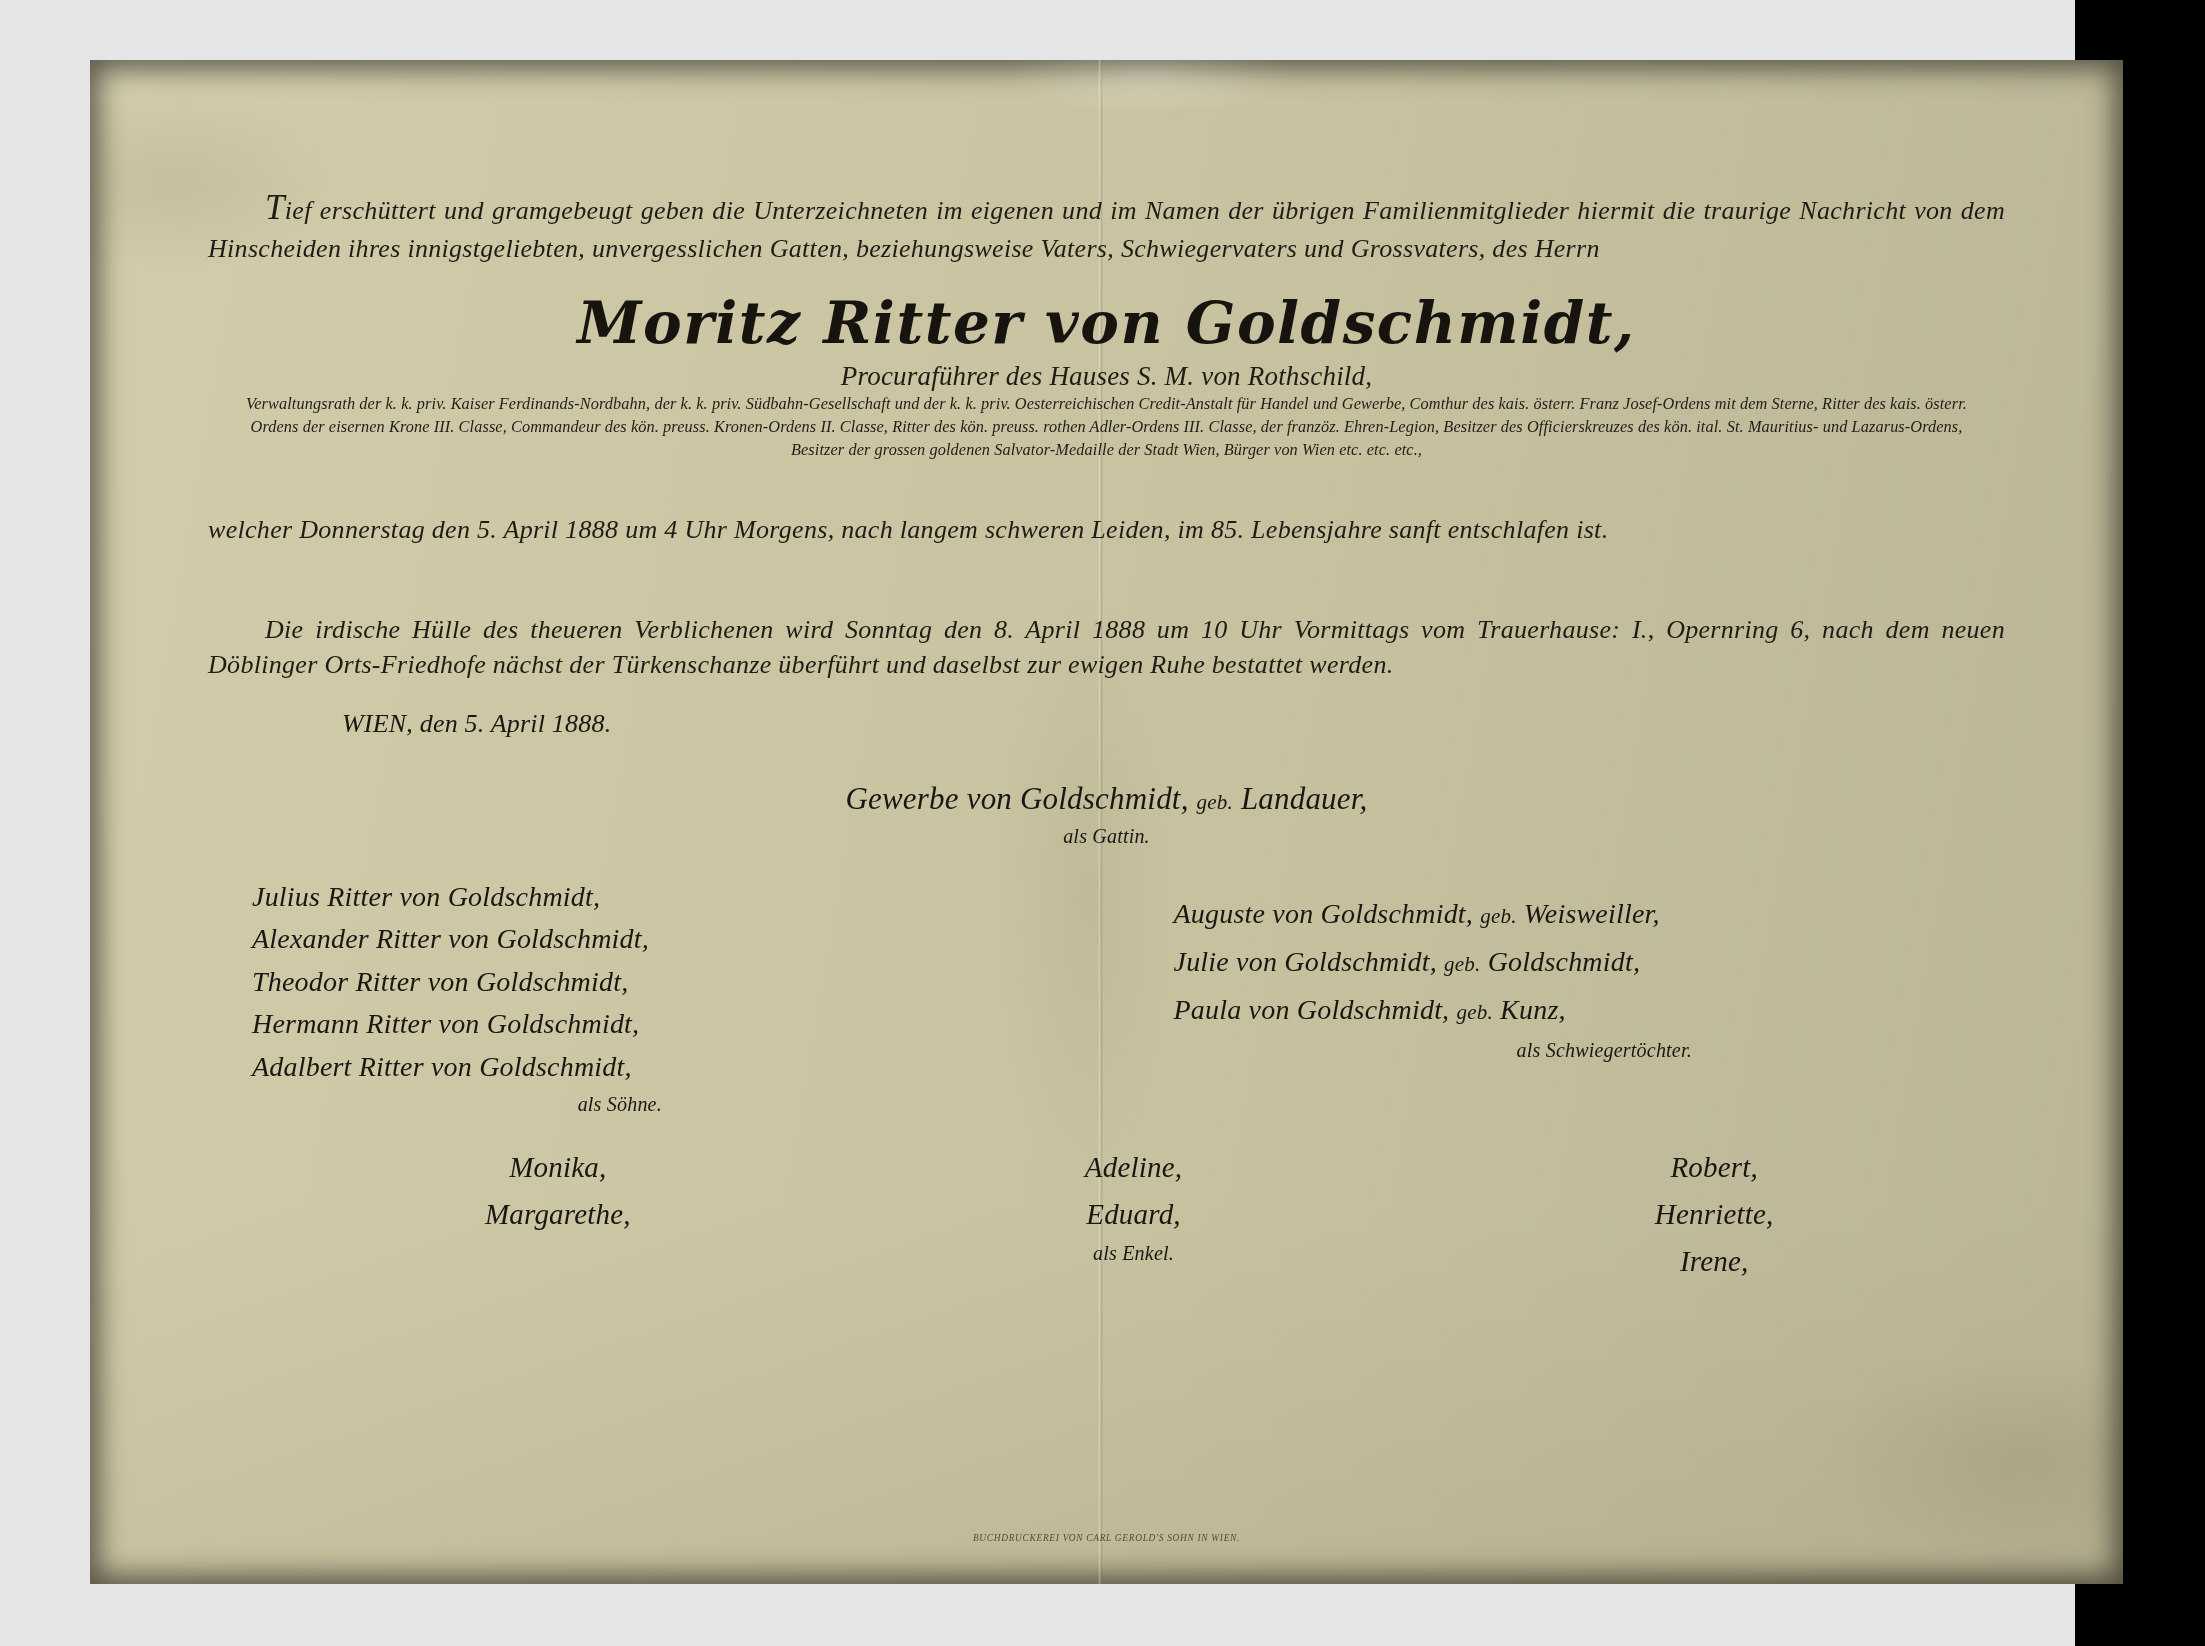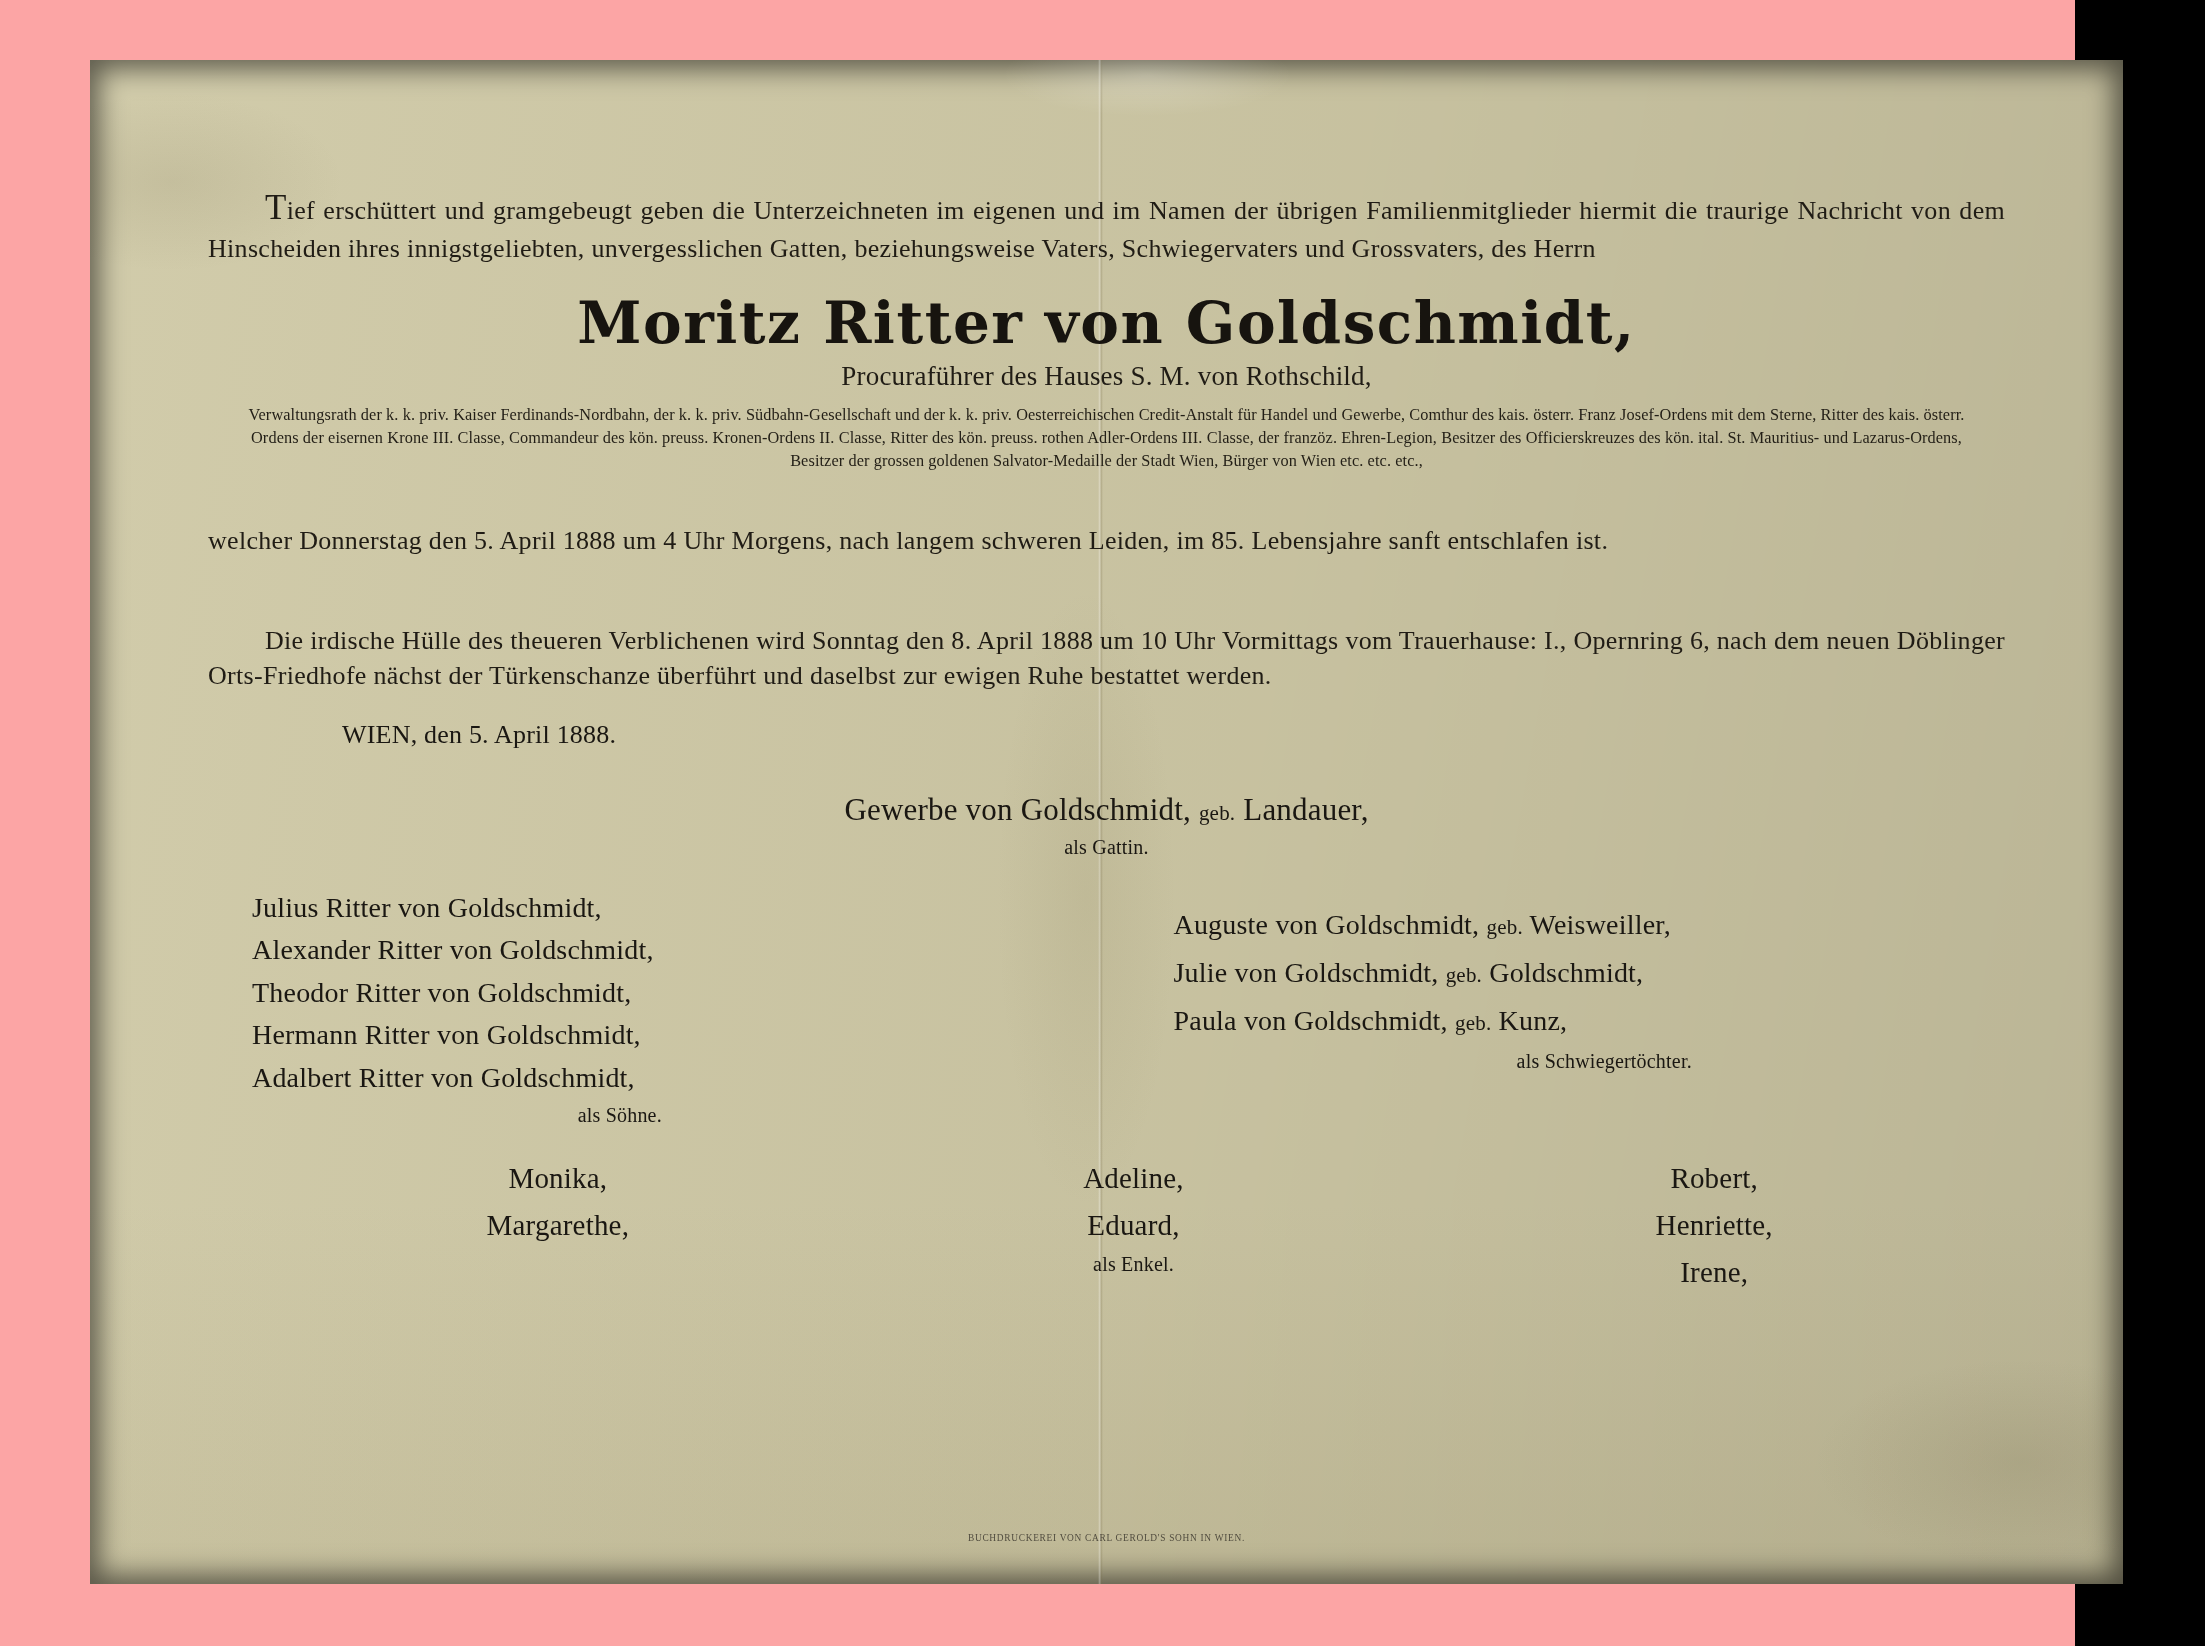--- a/index.html
+++ b/index.html
@@ -11,21 +11,22 @@
     width: 2205px;
     height: 1647px;
     overflow: hidden;
     font-family: "Liberation Serif", serif;
   }
 
   #scene {
     position: relative;
     width: 2075px;
     height: 1647px;
-    background: #fca5a5;
+    background: #e5e5e5;
+    font-style: italic;
   }
 
   
   #sheet {
     position: absolute;
     left: 90px;
     top: 60px;
     width: 2033px;
     height: 1524px;
     background: #cfc9a6;
@@ -83,21 +84,21 @@
     color: #17140f;
     margin-top: 22px;
     margin-bottom: 7px;
     line-height: 1.05;
   }
   .subtitle {
     text-align: center;
     font-size: 27px;
     letter-spacing: 0.2px;
     color: #201c15;
-    margin-bottom: 11px;
+    margin-bottom: 0;
   }
   .titles {
     text-align: center;
     font-size: 16.3px;
     line-height: 1.42;
     letter-spacing: 0.1px;
     color: #221e16;
     padding: 0 15px;
   }
 

